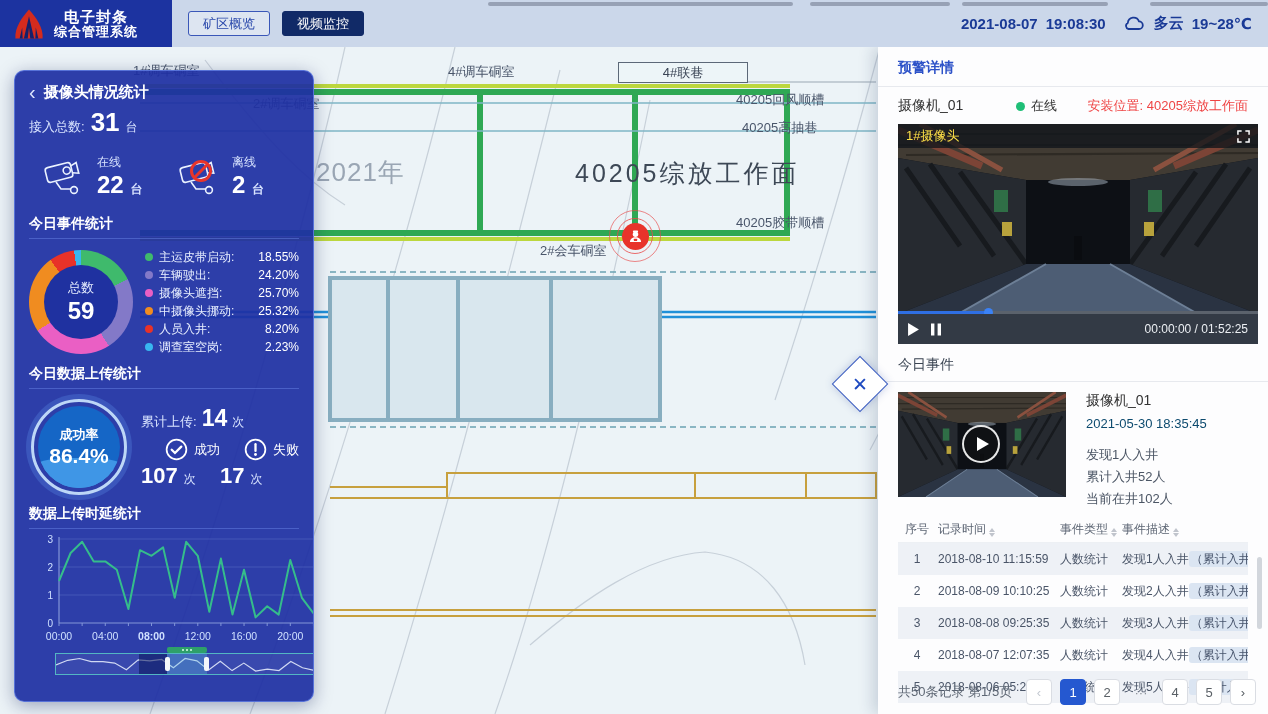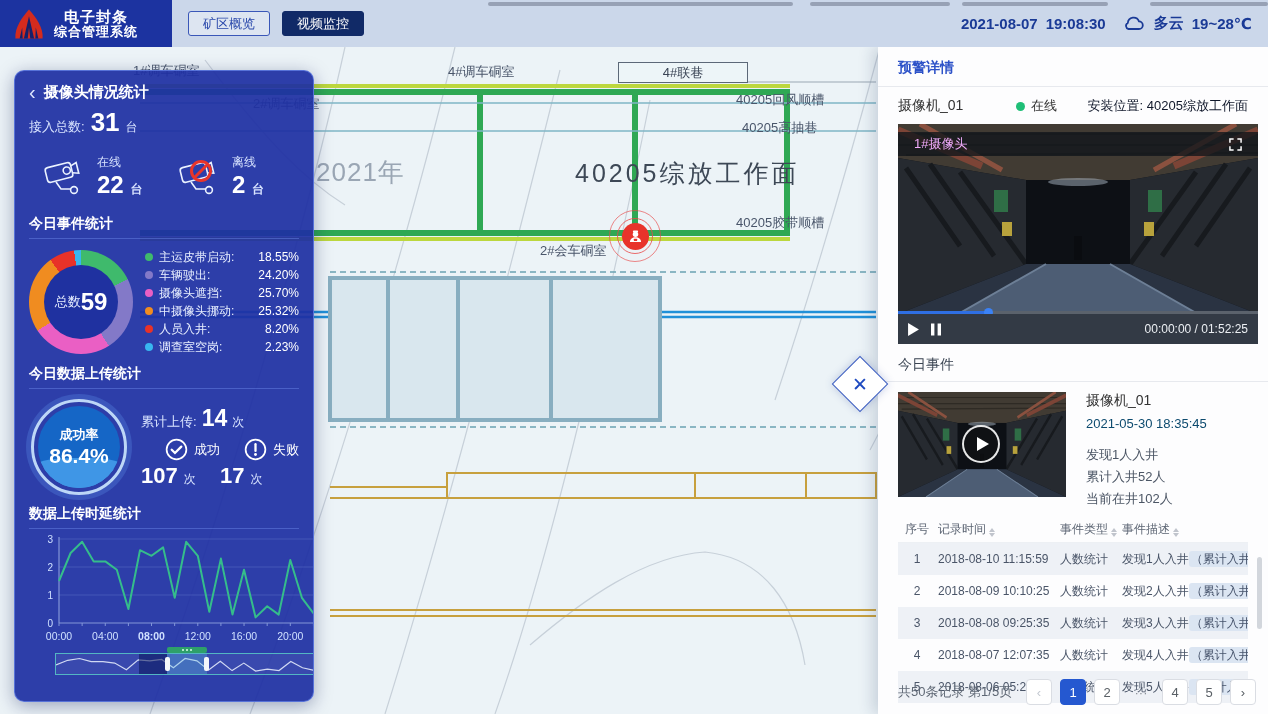--- a/index.html
+++ b/index.html
@@ -60,21 +60,21 @@
   .cams { margin-top:6px; height:62px; display:flex; }
   .cam { flex:1; display:flex; align-items:center; gap:10px; padding-left:12px; }
   .cam .txt .st { font-size:12px; color:#d9e4ff; }
   .cam .txt .nm { font-size:24px; font-weight:bold; }
   .sec-title { margin-top:8px; height:24px; font-size:14px; font-weight:bold;
                border-bottom:1px solid rgba(130,160,255,.35); }
   
   .donut-wrap { margin-top:8px; height:110px; display:flex; align-items:center; }
   .donut { position:relative; width:104px; height:104px; border-radius:50%; flex:0 0 auto; }
   .donut .hole { position:absolute; left:15px; top:15px; width:74px; height:74px; border-radius:50%;
-                 background:#1f31a0; display:flex; flex-direction:row; align-items:center; justify-content:center; }
+                 background:#1f31a0; display:flex; flex-direction:column; align-items:center; justify-content:center; }
   .donut .hole .cl { font-size:13px; color:#e8efff; }
   .donut .hole .cv { font-size:24px; font-weight:bold; }
   .legend { flex:1; margin-left:12px; display:flex; flex-direction:column; gap:3px; }
   .lg-row { display:flex; align-items:center; font-size:12px; height:15px; }
   .lg-dot { width:8px; height:8px; border-radius:50%; margin-right:6px; flex:0 0 auto; }
   .lg-lbl { color:#e8efff; }
   .lg-val { margin-left:auto; color:#fff; }
   
   .upload-wrap { margin-top:8px; height:100px; display:flex; align-items:center; }
   .gauge { position:relative; width:96px; height:96px; border-radius:50%; border:3px solid rgba(205,232,255,.9);
@@ -113,25 +113,25 @@
 
   
   .right-panel { position:absolute; left:878px; top:47px; width:390px; height:667px; background:#fdfdfe;
                  z-index:4; box-shadow:-5px 0 14px rgba(30,50,90,.18); padding:12px 20px 10px 20px; }
   .rp-title { color:#2d52c8; font-size:14px; font-weight:bold; }
   .rp-div { height:1px; background:#e7e9ee; margin:9px -20px 0 -20px; }
   .cam-row { display:flex; align-items:center; margin-top:10px; font-size:13px; color:#333; }
   .cam-name { font-size:14px; width:118px; }
   .status { display:flex; align-items:center; gap:6px; }
   .status .dot { width:9px; height:9px; border-radius:50%; background:#1fbf77; }
-  .loc { margin-left:auto; color:#0f172a; }
+  .loc { margin-left:auto; color:#ef4444; }
   
   .video { position:relative; margin-top:9px; width:360px; height:220px; background:#05070a; }
-  .video-head { position:absolute; left:0; top:8px; width:100%; height:24px; background:rgba(18,22,28,.8);
-                display:flex; align-items:center; padding:0 16px; color:#f0abfc; font-size:13px; z-index:2; }
+  .video-head { position:absolute; left:0; top:0; width:100%; height:24px; background:rgba(18,22,28,.8);
+                display:flex; align-items:center; padding:0 8px; color:#fde047; font-size:13px; z-index:2; }
   .fs-btn { margin-left:auto; cursor:pointer; display:flex; }
   .progress { position:absolute; left:0; bottom:30px; width:100%; height:3px; background:#5b626c; cursor:pointer; }
   .progress .fill { height:100%; background:#2f6fe4; }
   .progress .knob { position:absolute; top:-3px; width:9px; height:9px; border-radius:50%; background:#3b82f6; }
   .vctrl { position:absolute; left:0; bottom:0; width:100%; height:30px; background:#333a45; display:flex;
            align-items:center; gap:12px; padding:0 10px; z-index:2; }
   .vctrl .btn { cursor:pointer; display:flex; }
   .vtime { margin-left:auto; color:#eceff3; font-size:12px; }
   
   .te-title { margin-top:12px; font-size:14px; color:#3a4452; }

